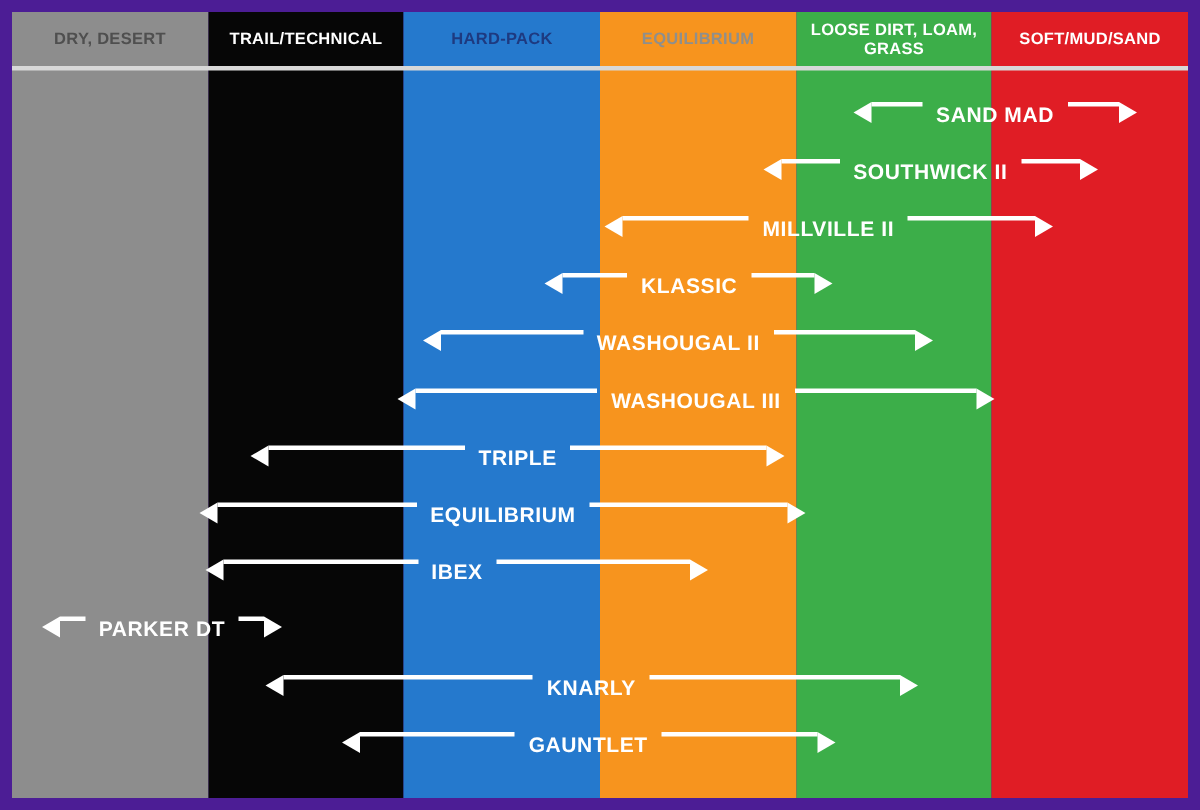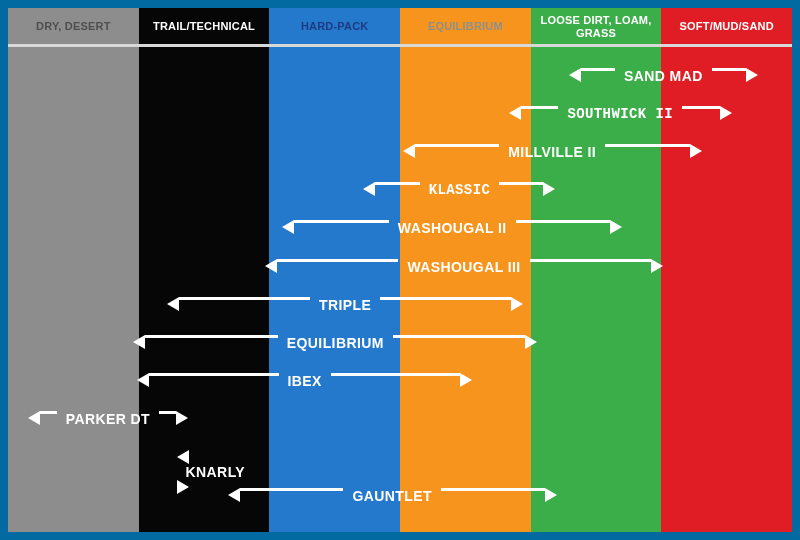--- a/index.html
+++ b/index.html
@@ -1,19 +1,19 @@
 <!DOCTYPE html>
 <html><head>
 <meta charset="utf-8">
 <style>
   * { margin: 0; padding: 0; box-sizing: border-box; }
   html, body { width: 800px; height: 540px; overflow: hidden; }
   body { background: #000; font-family: "Liberation Sans", sans-serif; }
 
-  .board { position: relative; width: 800px; height: 540px; background: #0369a1; }
+  .board { position: relative; width: 800px; height: 540px; background: #4c1d95; }
 
   .columns { position: absolute; left: 8px; top: 8px; width: 784px; height: 524px; display: flex; }
   .column { flex: 1 1 0; position: relative; }
   .column-header {
     height: 37px; display: flex; align-items: center; justify-content: center;
     text-align: center; font-weight: bold; font-size: 11px; line-height: 1.15;
     letter-spacing: 0.2px; padding: 0 6px;
   }
 
   .header-divider { position: absolute; left: 8px; top: 44px; width: 784px; height: 3px; }
@@ -55,35 +55,35 @@
     </div>
   <div class="header-divider" id="header-divider" style="background: rgb(216, 216, 216);"></div>
   <div class="tires" id="tires">
       <div class="tire" style="left: 568.6px; top: 67.5px; width: 189.5px;">
     <span class="head left" style="border-right-color: rgb(255, 255, 255);"></span>
     <span class="line" style="background: rgb(255, 255, 255);"></span>
     <span class="tire-label">SAND MAD</span>
     <span class="line" style="background: rgb(255, 255, 255);"></span>
     <span class="head right" style="border-left-color: rgb(255, 255, 255);"></span>
   </div>
-      <div class="tire" style="left: 508.5px; top: 105.7px; width: 223.4px; font-family: Liberation Mono, monospace;">
+      <div class="tire" style="left: 508.5px; top: 105.7px; width: 223.4px;">
     <span class="head left" style="border-right-color: rgb(255, 255, 255);"></span>
     <span class="line" style="background: rgb(255, 255, 255);"></span>
     <span class="tire-label">SOUTHWICK II</span>
     <span class="line" style="background: rgb(255, 255, 255);"></span>
     <span class="head right" style="border-left-color: rgb(255, 255, 255);"></span>
   </div>
       <div class="tire" style="left: 402.6px; top: 143.9px; width: 299.2px;">
     <span class="head left" style="border-right-color: rgb(255, 255, 255);"></span>
     <span class="line" style="background: rgb(255, 255, 255);"></span>
     <span class="tire-label">MILLVILLE II</span>
     <span class="line" style="background: rgb(255, 255, 255);"></span>
     <span class="head right" style="border-left-color: rgb(255, 255, 255);"></span>
   </div>
-      <div class="tire" style="left: 363.4px; top: 182.1px; width: 192.1px; font-family: Liberation Mono, monospace;">
+      <div class="tire" style="left: 363.4px; top: 182.1px; width: 192.1px;">
     <span class="head left" style="border-right-color: rgb(255, 255, 255);"></span>
     <span class="line" style="background: rgb(255, 255, 255);"></span>
     <span class="tire-label">KLASSIC</span>
     <span class="line" style="background: rgb(255, 255, 255);"></span>
     <span class="head right" style="border-left-color: rgb(255, 255, 255);"></span>
   </div>
       <div class="tire" style="left: 282.4px; top: 220.3px; width: 339.7px;">
     <span class="head left" style="border-right-color: rgb(255, 255, 255);"></span>
     <span class="line" style="background: rgb(255, 255, 255);"></span>
     <span class="tire-label">WASHOUGAL II</span>
@@ -118,21 +118,21 @@
     <span class="line" style="background: rgb(255, 255, 255);"></span>
     <span class="head right" style="border-left-color: rgb(255, 255, 255);"></span>
   </div>
       <div class="tire" style="left: 27.6px; top: 411.3px; width: 160.7px;">
     <span class="head left" style="border-right-color: rgb(255, 255, 255);"></span>
     <span class="line" style="background: rgb(255, 255, 255);"></span>
     <span class="tire-label">PARKER DT</span>
     <span class="line" style="background: rgb(255, 255, 255);"></span>
     <span class="head right" style="border-left-color: rgb(255, 255, 255);"></span>
   </div>
-      <div class="tire" style="left: 176.6px; top: 449.5px; width: 435.1px; flex-direction: column;">
+      <div class="tire" style="left: 176.6px; top: 449.5px; width: 435.1px;">
     <span class="head left" style="border-right-color: rgb(255, 255, 255);"></span>
     <span class="line" style="background: rgb(255, 255, 255);"></span>
     <span class="tire-label">KNARLY</span>
     <span class="line" style="background: rgb(255, 255, 255);"></span>
     <span class="head right" style="border-left-color: rgb(255, 255, 255);"></span>
   </div>
       <div class="tire" style="left: 227.5px; top: 487.7px; width: 329.3px;">
     <span class="head left" style="border-right-color: rgb(255, 255, 255);"></span>
     <span class="line" style="background: rgb(255, 255, 255);"></span>
     <span class="tire-label">GAUNTLET</span>

